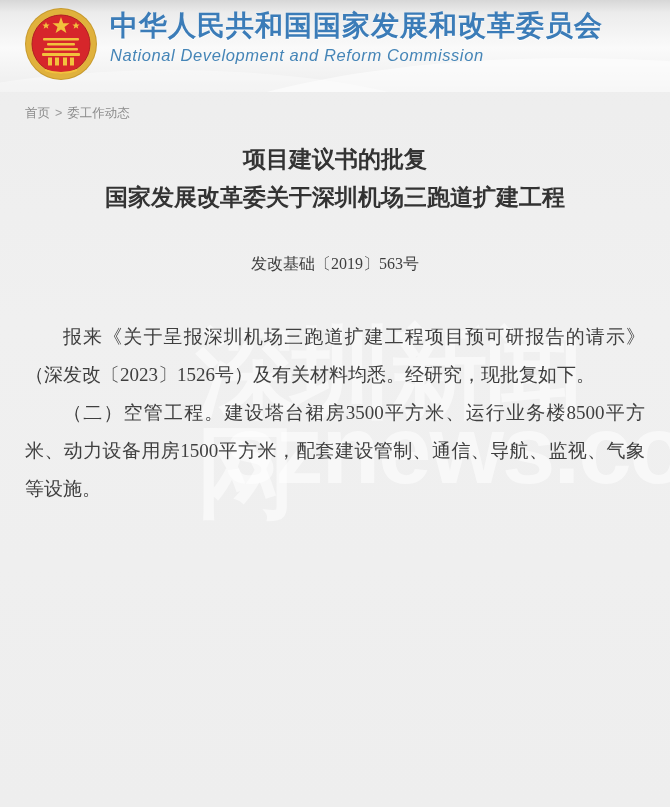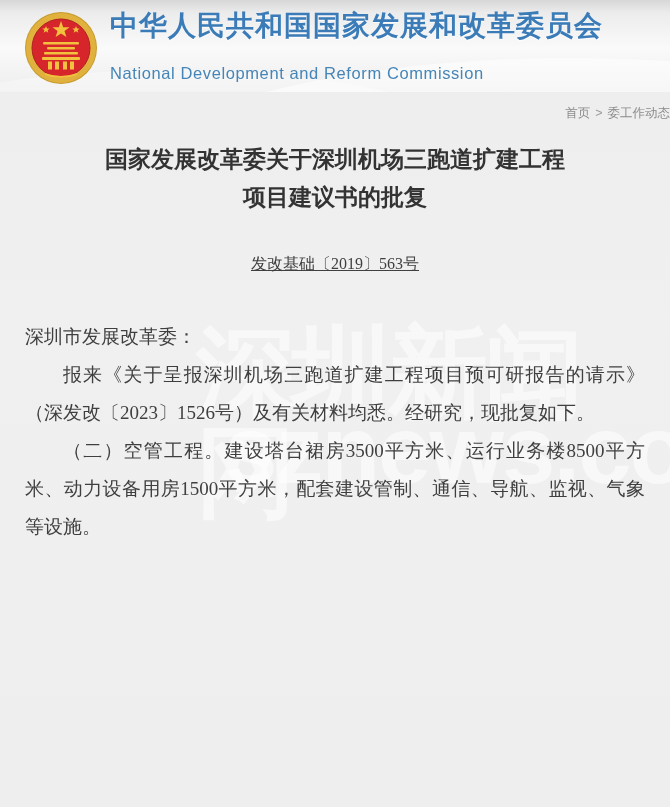--- a/index.html
+++ b/index.html
@@ -26,50 +26,50 @@
     background: rgba(255,255,255,0.55);
     border-radius: 50%;
     pointer-events: none;
   }
   .site-header .wave1 { width: 900px; height: 260px; left: 120px; top: 58px; }
   .site-header .wave2 { width: 700px; height: 200px; left: -180px; top: 70px; background: rgba(255,255,255,0.35); }
   .logo-row {
     position: absolute;
     left: 24px; top: 7px;
     display: flex;
-    align-items: flex-end;
+    align-items: flex-start;
     z-index: 2;
   }
   .emblem { width: 74px; height: 74px; flex: 0 0 auto; }
   .org-names { margin-left: 12px; padding-top: 2px; }
   .org-zh {
     font-size: 28px;
     font-weight: bold;
     color: #3b7cb8;
     letter-spacing: 1px;
     line-height: 34px;
     text-shadow: 0 1px 0 rgba(255,255,255,0.8);
   }
   .org-en {
     font-size: 16.5px;
     color: #4585b7;
     letter-spacing: 0.6px;
     line-height: 24px;
-    margin-top: 18px;
+    margin-top: 0;
+    font-style: italic;
   }
 
   
   .breadcrumb {
     position: relative;
     z-index: 2;
     padding: 13px 0 0 25px;
     font-size: 12.5px;
     color: #8b8b8b;
     height: 34px;
-    text-align: right;
   }
   .breadcrumb a { color: #8b8b8b; text-decoration: none; cursor: pointer; }
   .breadcrumb .sep { margin: 0 5px; color: #9a9a9a; }
 
   
   .watermark {
     position: absolute;
     z-index: 1;
     pointer-events: none;
     color: rgba(255,255,255,0.55);
@@ -94,21 +94,20 @@
     font-size: 23px;
     font-weight: bold;
     color: #333333;
     line-height: 38px;
   }
   .doc-number {
     margin-top: 37px;
     text-align: center;
     font-size: 16px;
     color: #3f3f3f;
-    text-decoration: underline;
   }
   .doc-body {
     margin-top: 43px;
     font-size: 19px;
     line-height: 38px;
     text-align: justify;
   }
   .salutation { text-indent: 0; }
   .para { text-indent: 2em; }
 </style>
@@ -150,25 +149,24 @@
 
   <div class="breadcrumb">
     <a>首页</a><span class="sep">&gt;</span><a>委工作动态</a>
   </div>
 
   <div class="watermark wm1">深圳新闻网</div>
   <div class="watermark wm2">sznews.com</div>
 
   <div class="doc">
     <div class="doc-title">
+      <div>项目建议书的批复</div>
       <div>国家发展改革委关于深圳机场三跑道扩建工程</div>
-      <div>项目建议书的批复</div>
     </div>
     <div class="doc-number">发改基础〔2019〕563号</div>
     <div class="doc-body">
-      <p class="salutation">深圳市发展改革委：</p>
 
     <p class="para">报来《关于呈报深圳机场三跑道扩建工程项目预可研报告的请示》（深发改〔2023〕1526号）及有关材料均悉。经研究，现批复如下。</p>
         <p class="para">（二）空管工程。建设塔台裙房3500平方米、运行业务楼8500平方米、动力设备用房1500平方米，配套建设管制、通信、导航、监视、气象等设施。</p>
       </div>
   </div>
 
 </div>
 
 </body></html>

